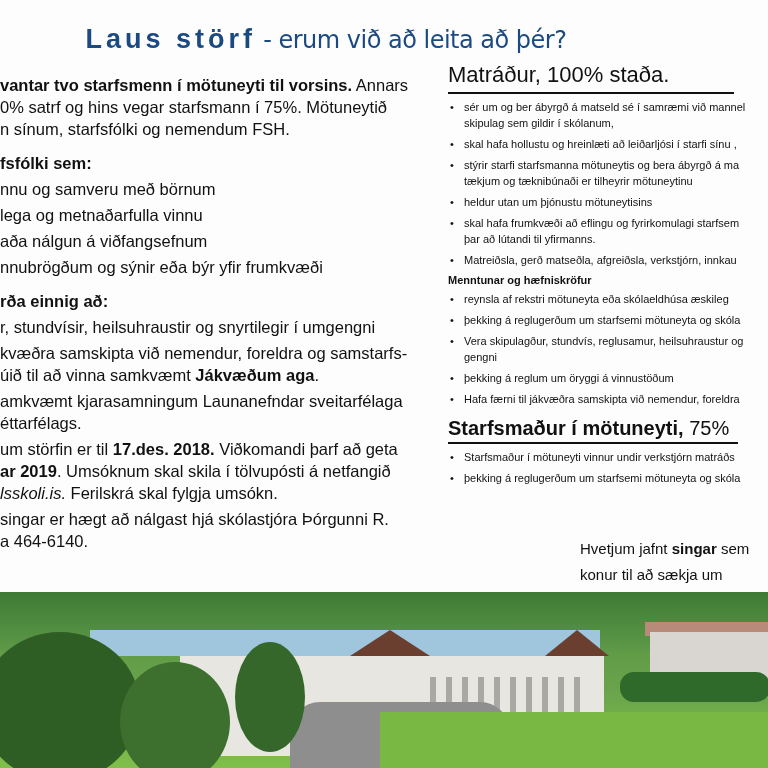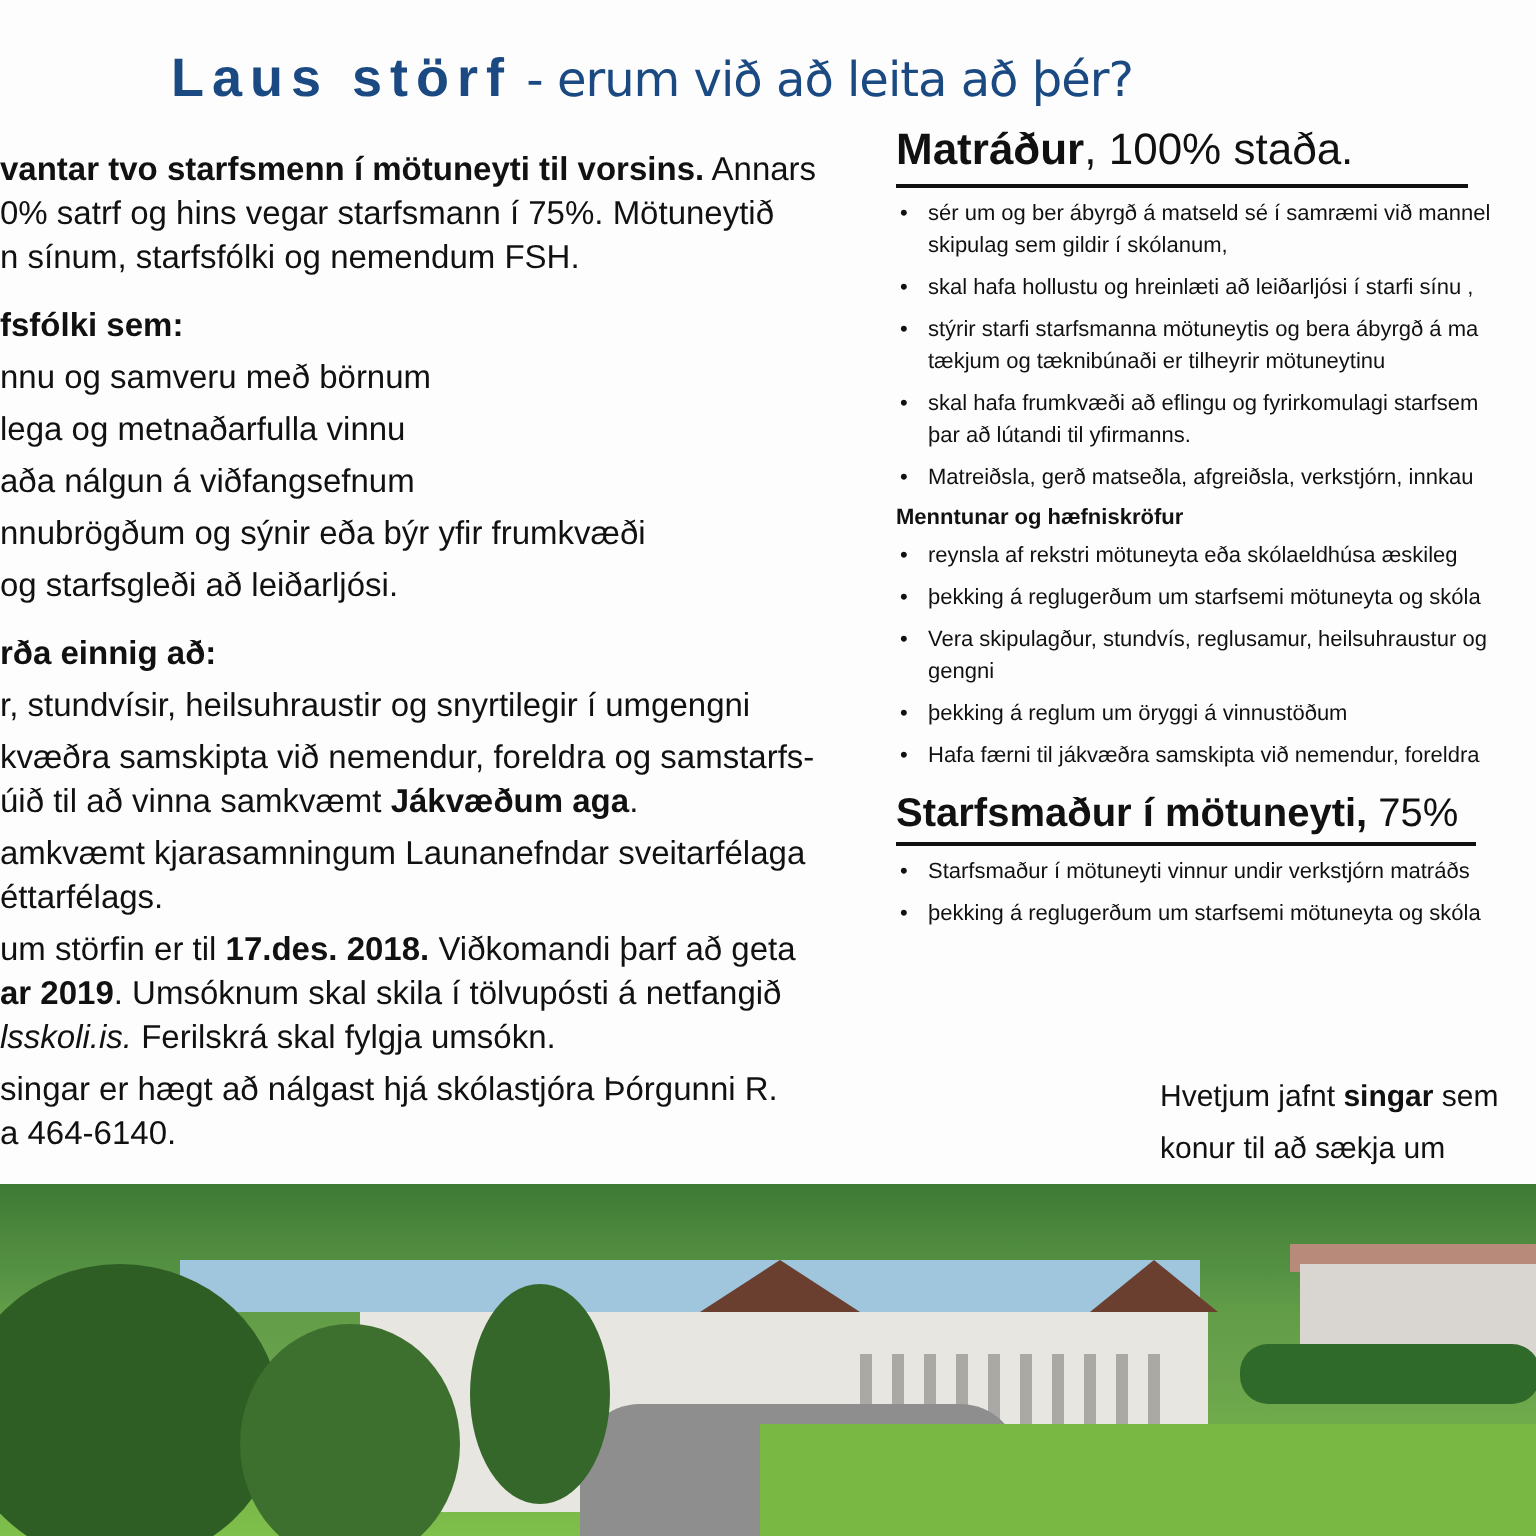--- a/index.html
+++ b/index.html
@@ -12,21 +12,21 @@
   .left { position:absolute; left:0; top:64px; width:440px; font-size:16.5px; line-height:22px;margin-top:10px; }
   .left p { margin:0; white-space:nowrap; }
   .left .intro { }
   .left .head { font-weight:bold; margin-top:12px; }
   .left .item { margin-top:4px; }
   b { font-weight:bold; }
   i { font-style:italic; }
 
   .right { position:absolute; left:448px; top:62px; width:320px; overflow:hidden; }
   .job-title { font-size:22px; white-space:nowrap; padding-bottom:4px; border-bottom:2px solid #111; width:286px; }
-  .job-title .jt-b { font-weight:bold; }
+  .job-title .jt-b { font-weight:normal; }
   .job-title2 { font-size:20px; white-space:nowrap; padding-bottom:2px; border-bottom:2px solid #111; width:290px; margin-top:10px; }
   ul { margin:0; padding:0; list-style:none; }
   .blist li { position:relative; padding-left:16px; font-size:11px; line-height:16px; white-space:nowrap; margin-top:5px; }
   .blist li::before { content:"•"; position:absolute; left:2px; top:0; }
   .sub { font-weight:bold; font-size:11px; margin-top:6px; white-space:nowrap; }
   .encourage { position:absolute; left:580px; top:536px; font-size:15px; line-height:26px; white-space:nowrap; }
 
   .photo { position:absolute; left:0; top:592px; width:768px; height:176px; overflow:hidden;
            background:linear-gradient(180deg,#4f8c3e 0%,#5f9a45 30%,#6aa34c 55%,#7fbf4a 100%); }
   .hill { position:absolute; left:0; top:0; width:768px; height:60px;
@@ -53,21 +53,20 @@
 <div class="left">
   <p class="intro"><b>vantar tvo starfsmenn í mötuneyti til vorsins.</b><span> Annars</span></p>
   <p>0% satrf og hins vegar starfsmann í 75%.  Mötuneytið</p>
   <p>n sínum, starfsfólki og nemendum FSH.</p>
 
   <p class="head">fsfólki sem:</p>
   <p class="item">nnu og samveru með börnum</p>
   <p class="item">lega og metnaðarfulla vinnu</p>
   <p class="item">aða nálgun á viðfangsefnum</p>
   <p class="item">nnubrögðum og sýnir eða býr yfir frumkvæði</p>
-  <p class="item">og starfsgleði að leiðarljósi.</p>
 
   <p class="head">rða einnig að:</p>
   <p class="item">r, stundvísir, heilsuhraustir og snyrtilegir í umgengni</p>
   <p class="item">kvæðra samskipta við nemendur, foreldra og samstarfs-</p>
   <p><span>úið til að vinna samkvæmt </span><b>Jákvæðum aga</b><span>.</span></p>
   <p class="item">amkvæmt kjarasamningum Launanefndar sveitarfélaga</p>
   <p>éttarfélags.</p>
 
   <p class="item"><span> um störfin er til </span><b>17.des. 2018.</b><span> Viðkomandi þarf að geta</span></p>
   <p><b>ar 2019</b><span>. Umsóknum skal skila í tölvupósti á netfangið</span></p>
@@ -75,20 +74,21 @@
   <p class="item">singar er hægt að nálgast hjá skólastjóra Þórgunni R.</p>
   <p>a 464-6140.</p>
 </div>
 
 <div class="right">
   <div class="job-title"><span class="jt-b">Matráður</span><span>, 100% staða.</span></div>
   <ul class="blist">
     <li><span>sér um og ber ábyrgð á matseld sé í samræmi við mannel</span><br><span>skipulag sem gildir í skólanum,</span></li>
     <li>skal hafa hollustu og hreinlæti að leiðarljósi í starfi sínu ,</li>
     <li><span>stýrir starfi starfsmanna mötuneytis og bera ábyrgð á ma</span><br><span>tækjum og tæknibúnaði er tilheyrir mötuneytinu</span></li>
+    <li>heldur utan um þjónustu mötuneytisins</li>
     <li><span>skal hafa frumkvæði að eflingu og fyrirkomulagi starfsem</span><br><span>þar að lútandi til yfirmanns.</span></li>
     <li>Matreiðsla, gerð matseðla, afgreiðsla, verkstjórn, innkau</li>
   </ul>
   <div class="sub">Menntunar og hæfniskröfur</div>
   <ul class="blist">
     <li>reynsla af rekstri mötuneyta eða skólaeldhúsa æskileg</li>
     <li>þekking á reglugerðum um starfsemi mötuneyta og skóla</li>
     <li><span>Vera skipulagður, stundvís, reglusamur, heilsuhraustur og</span><br><span>gengni</span></li>
     <li>þekking á reglum um öryggi á vinnustöðum</li>
     <li>Hafa færni til jákvæðra samskipta við nemendur, foreldra</li>

